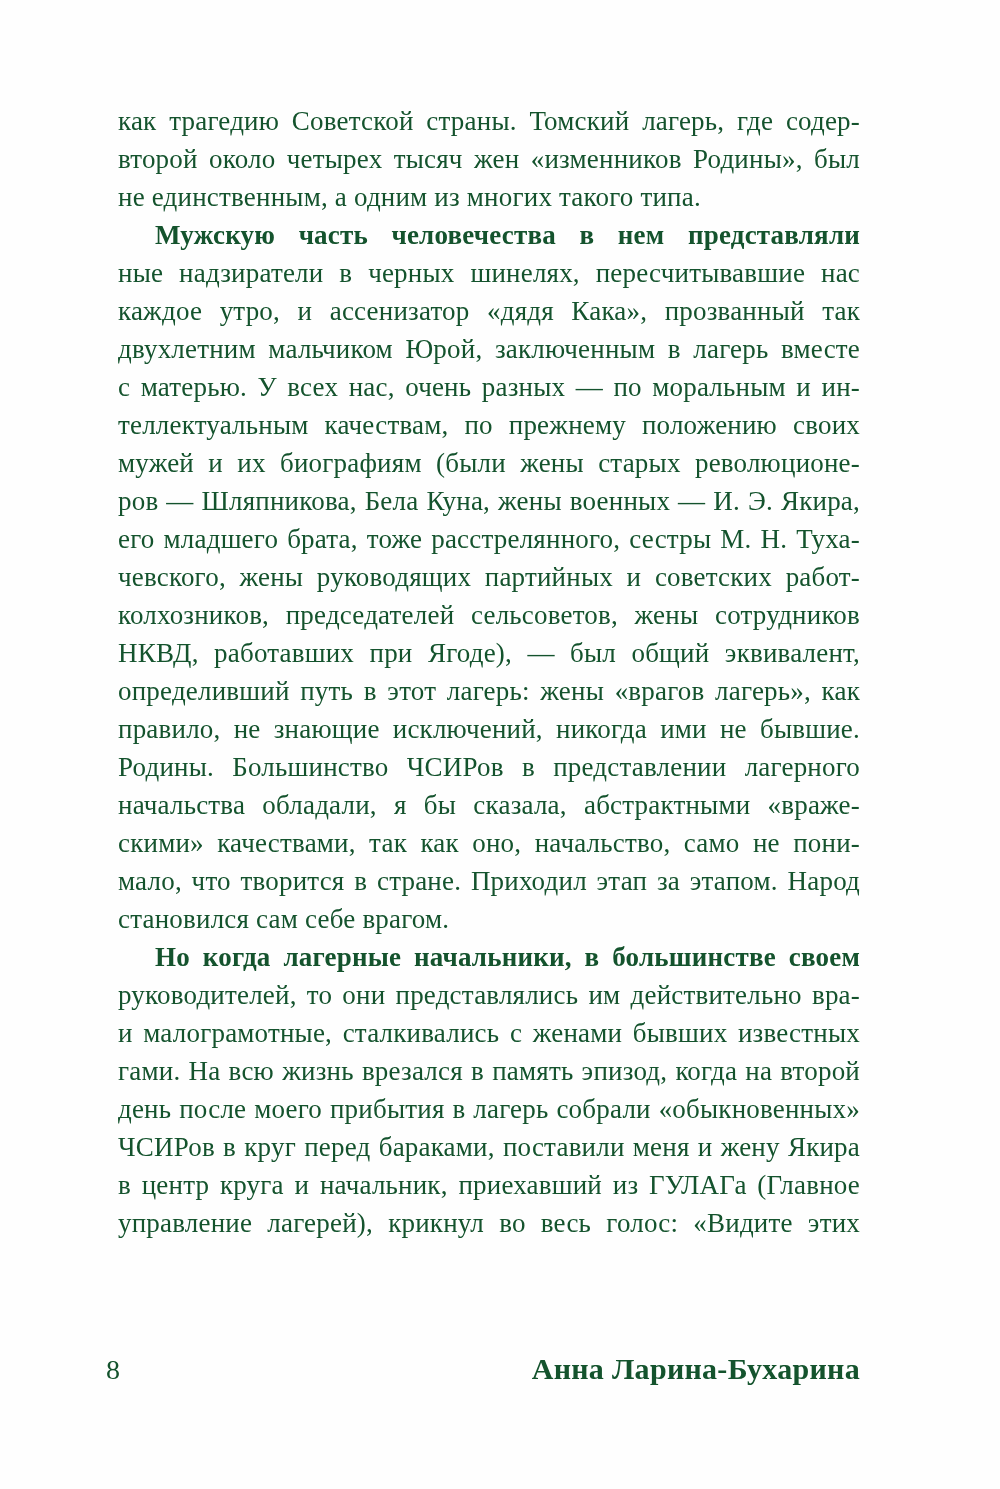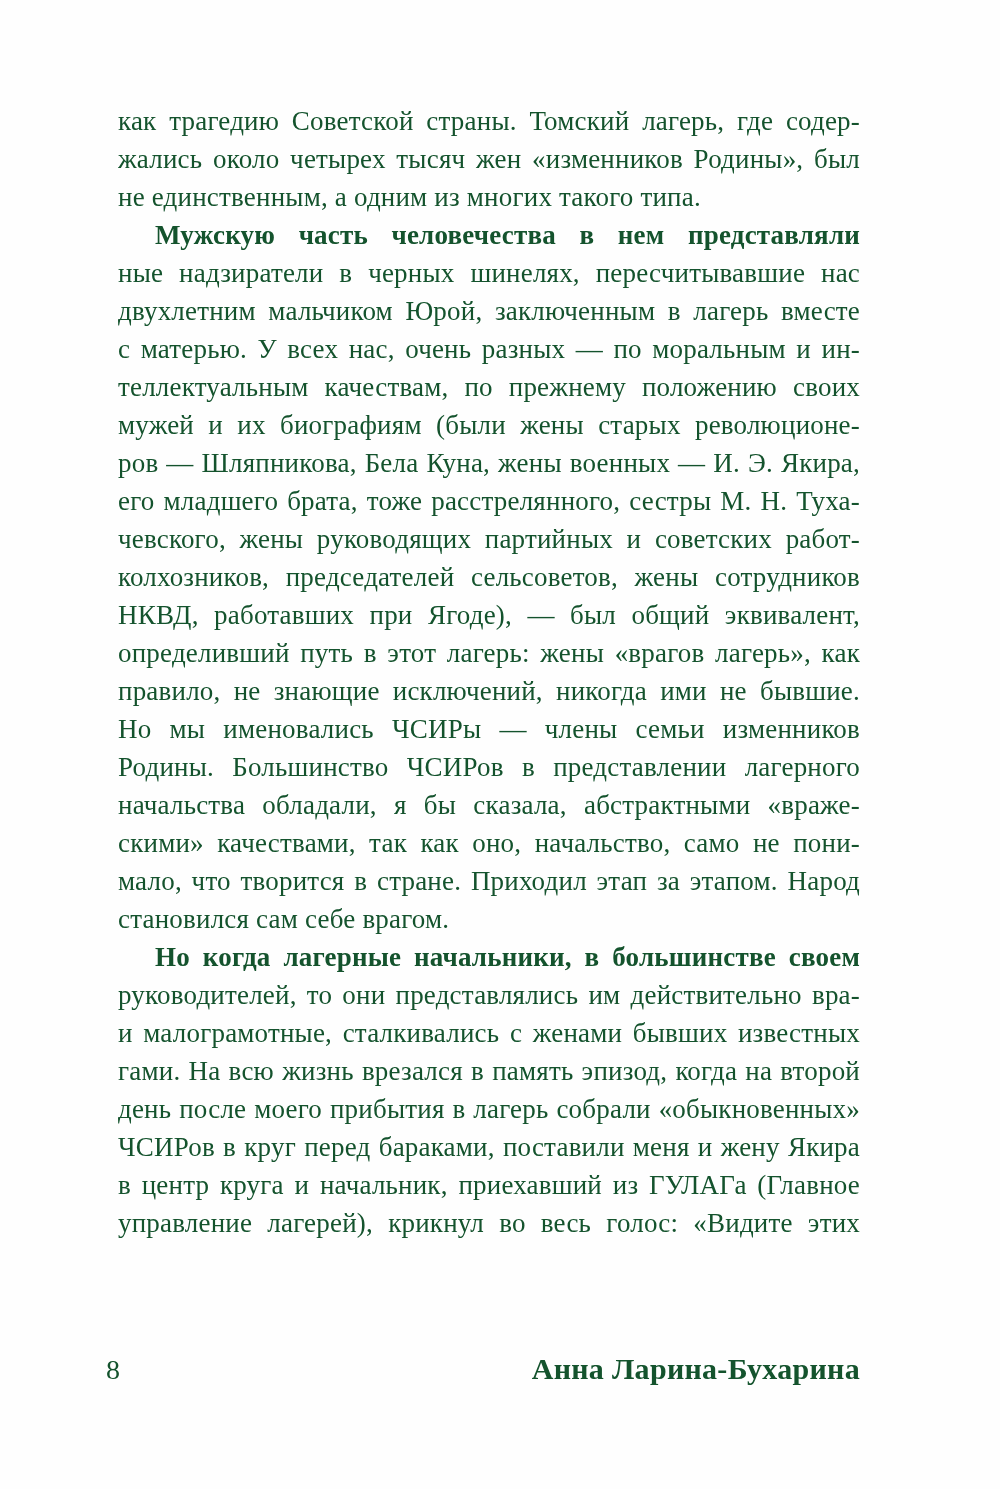--- a/index.html
+++ b/index.html
@@ -65,38 +65,38 @@
   }
 </style>
 </head>
 <body>
 
 <div class="book-page">
 
   <div class="text-block" id="paragraphs-host">
       <div class="para">
         <div class="line">как трагедию Советской страны. Томский лагерь, где содер-</div>
-        <div class="line">жались около четырех тысяч жен «изменников Родины», был</div>
+        <div class="line">второй около четырех тысяч жен «изменников Родины», был</div>
         <div class="line lastleft">не единственным, а одним из многих такого типа.</div>
       </div>
       <div class="para indent">
         <div class="line">Мужскую часть человечества в нем представляли тюрем-</div>
         <div class="line">ные надзиратели в черных шинелях, пересчитывавшие нас</div>
+        <div class="line">каждое утро, и ассенизатор «дядя Кака», прозванный так</div>
         <div class="line">двухлетним мальчиком Юрой, заключенным в лагерь вместе</div>
         <div class="line">с матерью. У всех нас, очень разных — по моральным и ин-</div>
         <div class="line">теллектуальным качествам, по прежнему положению своих</div>
         <div class="line">мужей и их биографиям (были жены старых революционе-</div>
         <div class="line">ров — Шляпникова, Бела Куна, жены военных — И. Э. Якира,</div>
         <div class="line">его младшего брата, тоже расстрелянного, сестры М. Н. Туха-</div>
         <div class="line">чевского, жены руководящих партийных и советских работ-</div>
         <div class="line">колхозников, председателей сельсоветов, жены сотрудников</div>
         <div class="line">НКВД, работавших при Ягоде), — был общий эквивалент,</div>
         <div class="line">определивший путь в этот лагерь: жены «врагов лагерь», как</div>
         <div class="line">правило, не знающие исключений, никогда ими не бывшие.</div>
-        <div class="line">Но мы именовались ЧСИРы — члены семьи изменников</div>
         <div class="line">Родины. Большинство ЧСИРов в представлении лагерного</div>
         <div class="line">начальства обладали, я бы сказала, абстрактными «враже-</div>
         <div class="line">скими» качествами, так как оно, начальство, само не пони-</div>
         <div class="line">мало, что творится в стране. Приходил этап за этапом. Народ</div>
         <div class="line lastleft">становился сам себе врагом.</div>
       </div>
       <div class="para indent">
         <div class="line">Но когда лагерные начальники, в большинстве своем серые</div>
         <div class="line">руководителей, то они представлялись им действительно вра-</div>
         <div class="line">и малограмотные, сталкивались с женами бывших известных</div>

